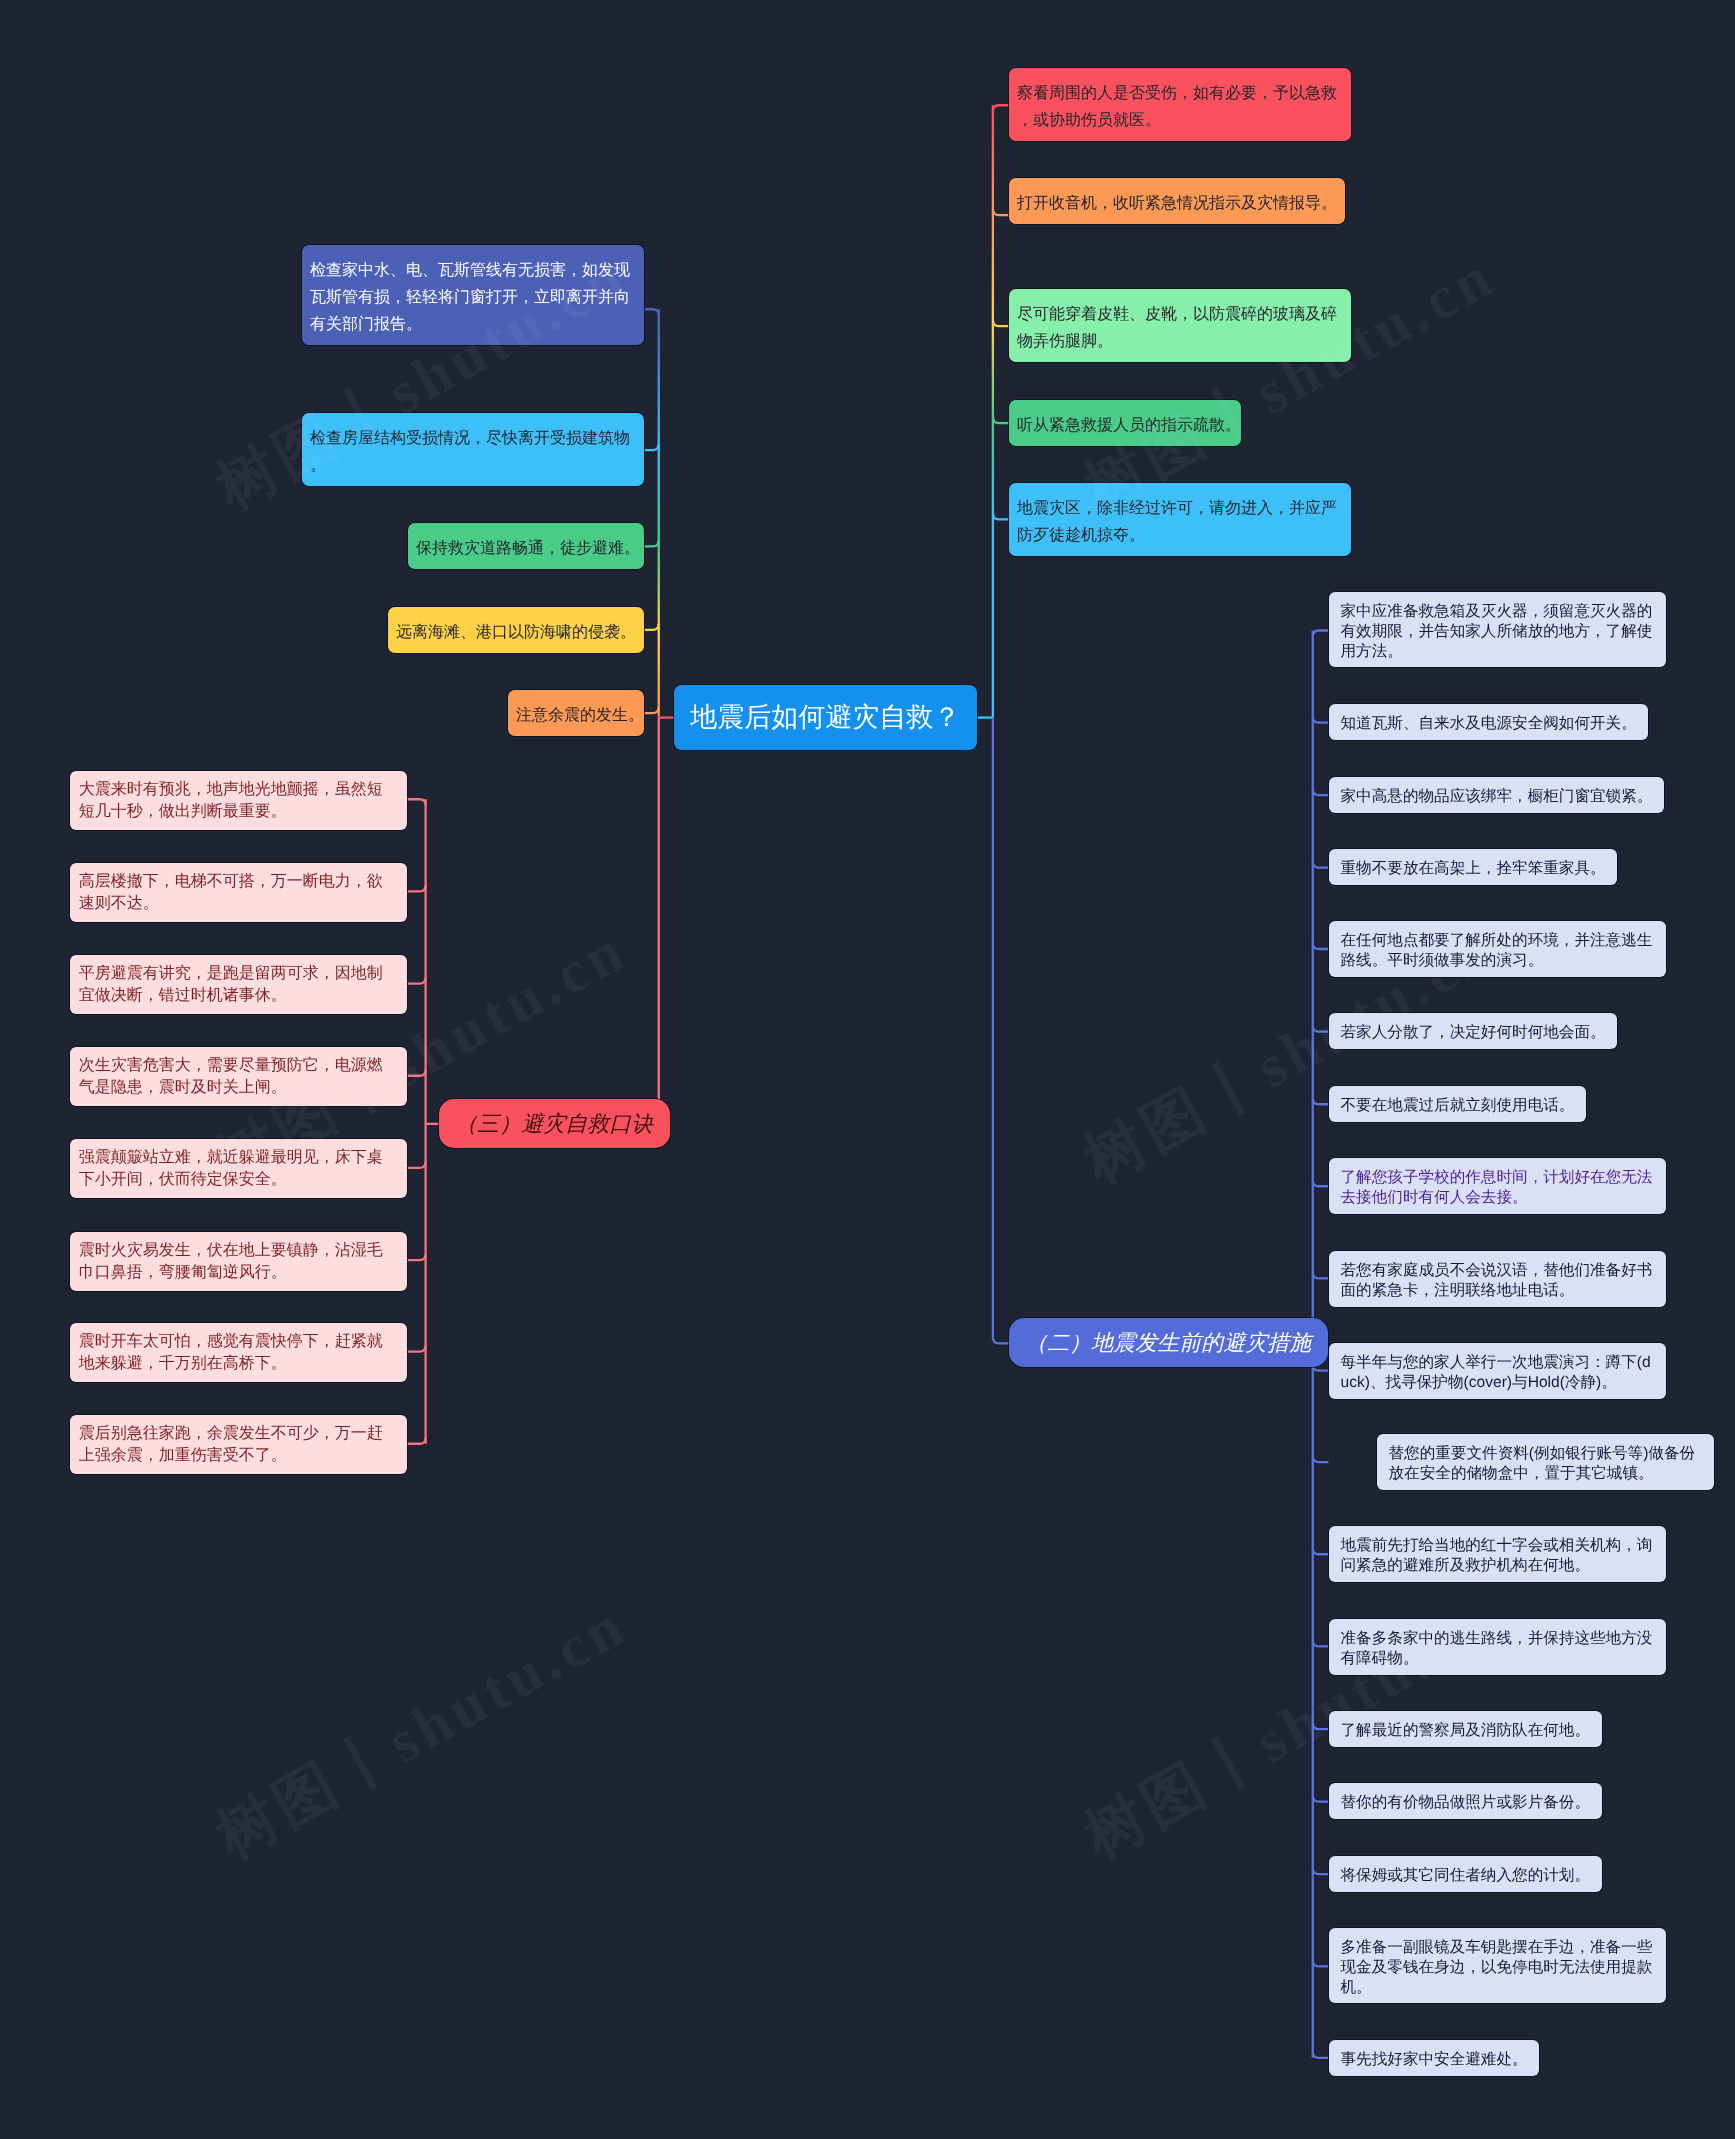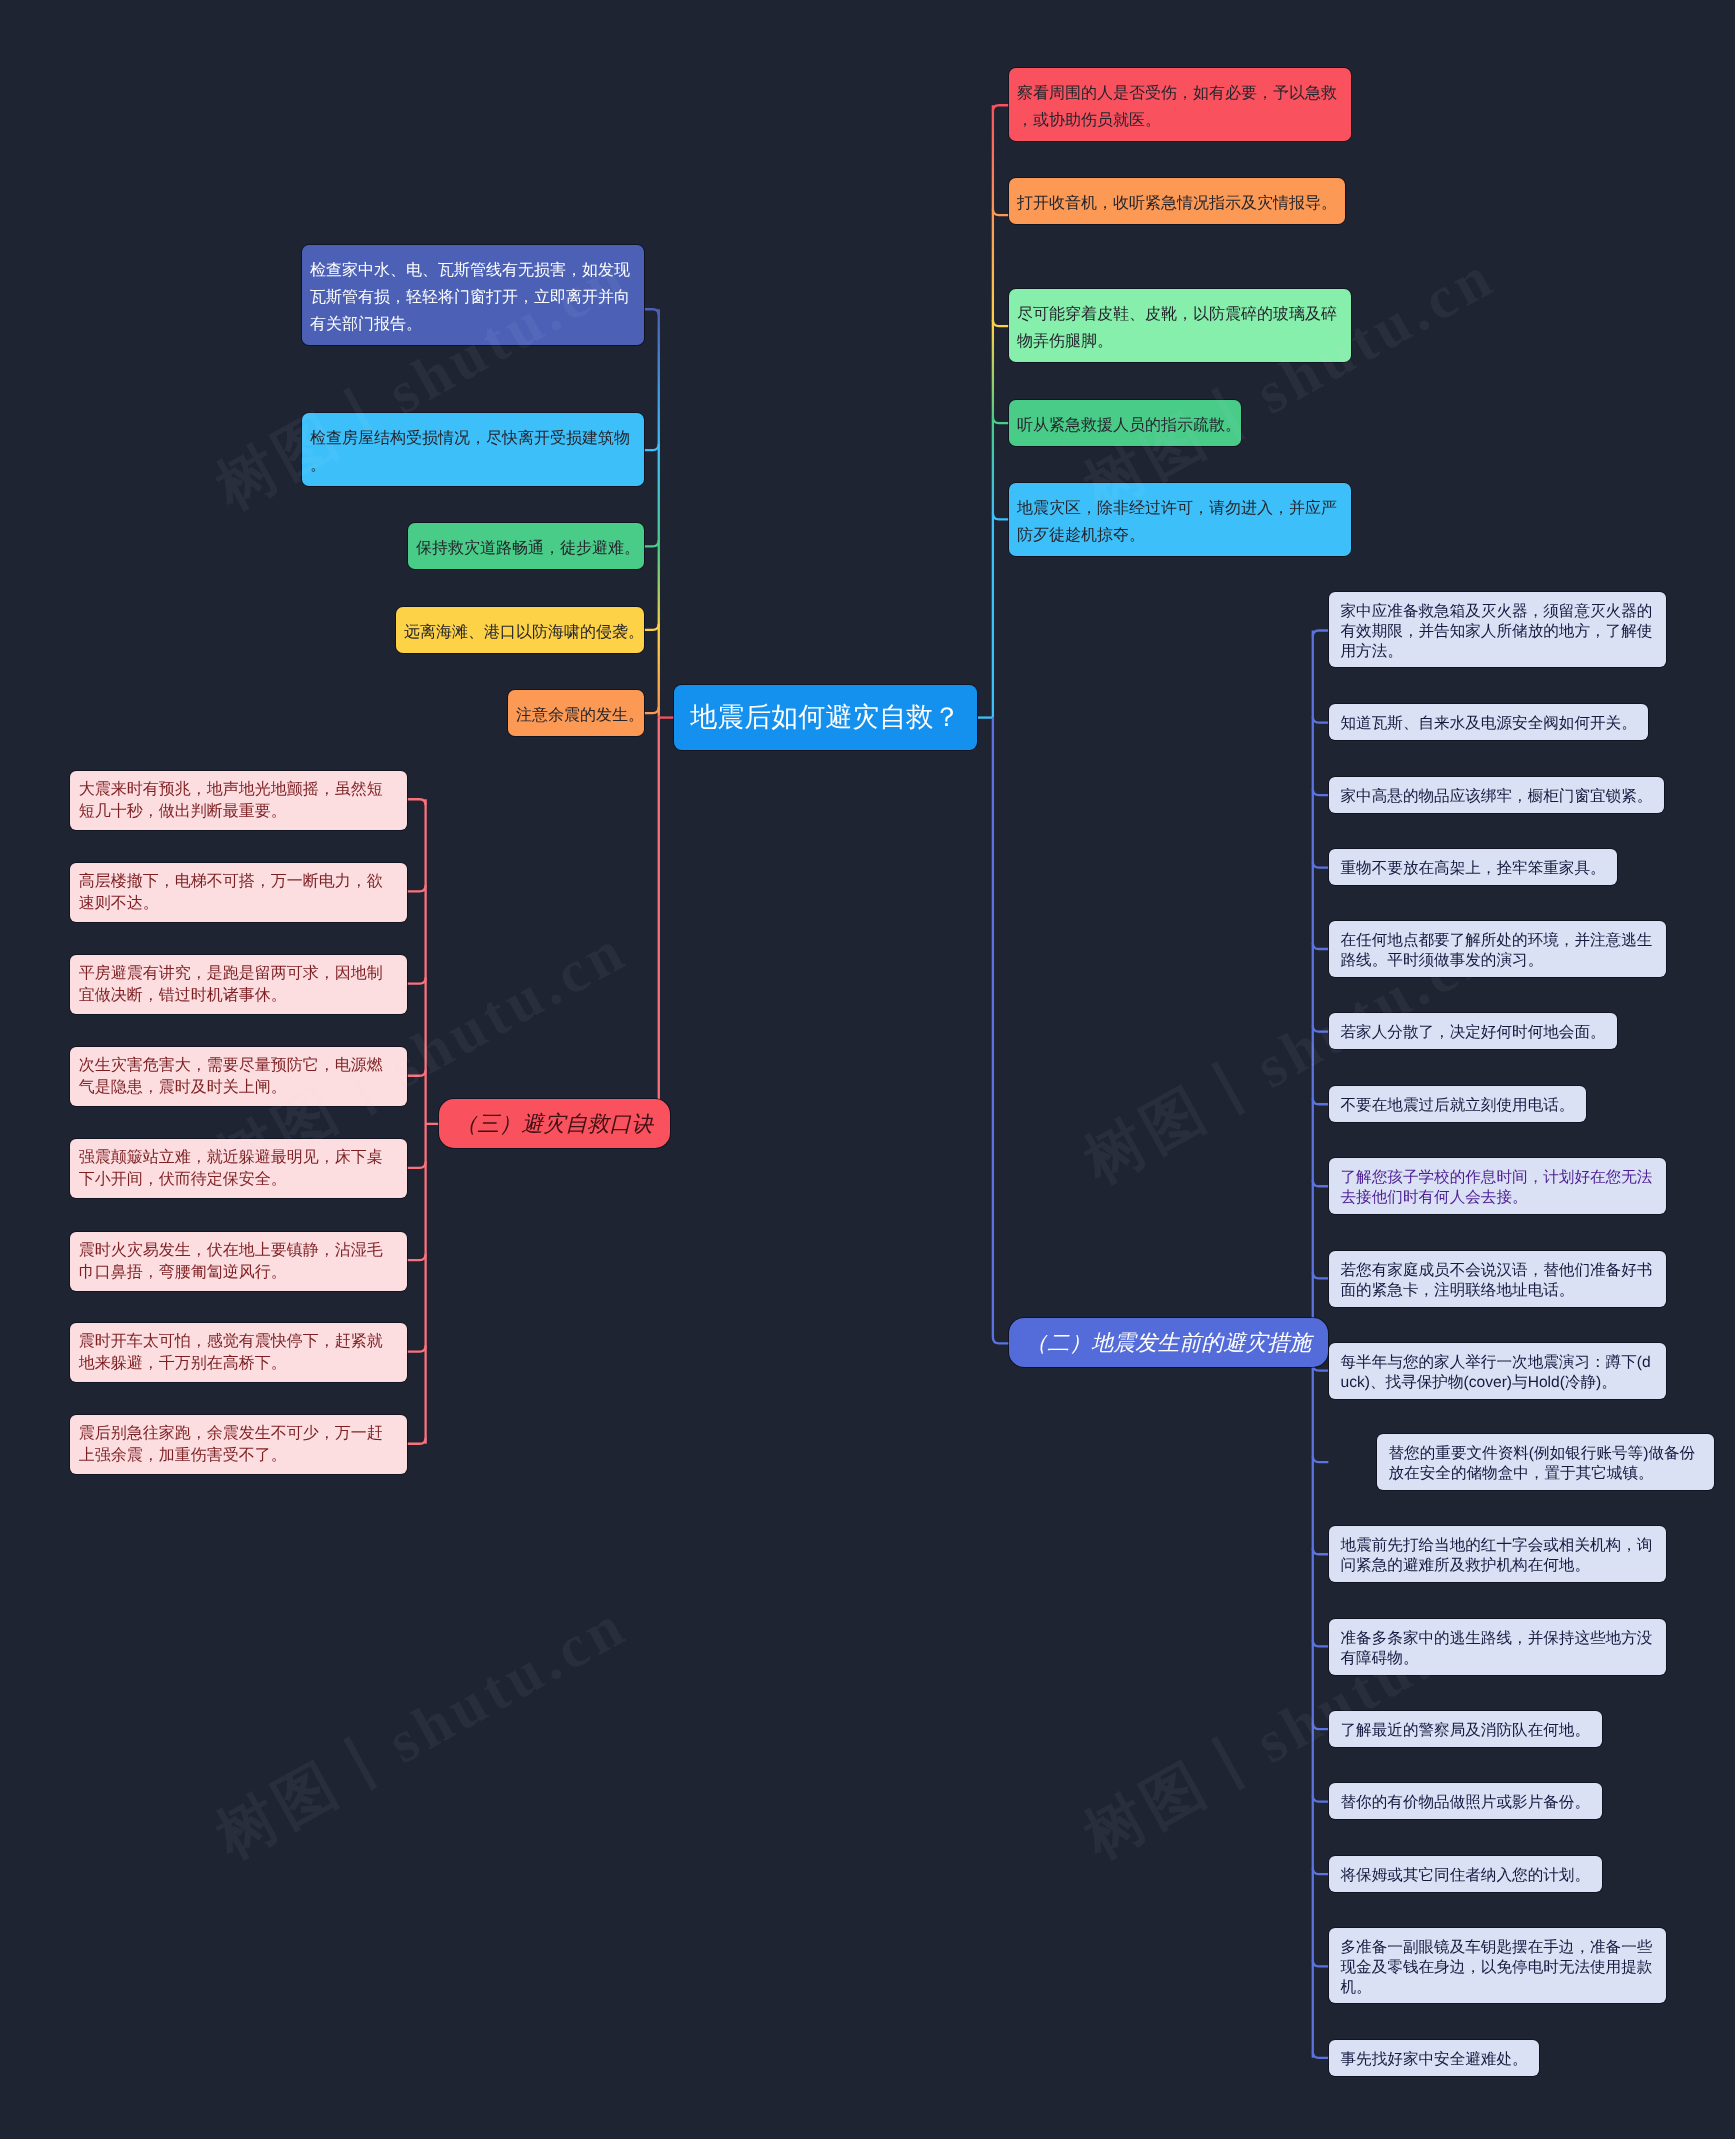--- a/index.html
+++ b/index.html
@@ -109,21 +109,21 @@
 
   <div class="node lvl1" style="left: 1009px; top: 68px; background: rgb(249, 82, 94);">察看周围的人是否受伤，如有必要，予以急救，或协助伤员就医。</div>
   <div class="node lvl1" style="left: 1009px; top: 178px; background: rgb(251, 153, 85);">打开收音机，收听紧急情况指示及灾情报导。</div>
   <div class="node lvl1" style="left: 1009px; top: 289px; background: #86efac;">尽可能穿着皮鞋、皮靴，以防震碎的玻璃及碎物弄伤腿脚。</div>
   <div class="node lvl1" style="left: 1009px; top: 400px; background: rgb(72, 204, 136); padding-right: 0px;">听从紧急救援人员的指示疏散。</div>
   <div class="node lvl1" style="left: 1009px; top: 483px; background: rgb(61, 192, 250);">地震灾区，除非经过许可，请勿进入，并应严防歹徒趁机掠夺。</div>
 
   <div class="node lvl1" style="right: 1091px; top: 245px; background: rgb(76, 97, 182); color: rgb(255, 255, 255);">检查家中水、电、瓦斯管线有无损害，如发现瓦斯管有损，轻轻将门窗打开，立即离开并向有关部门报告。</div>
   <div class="node lvl1" style="right: 1091px; top: 413px; background: rgb(61, 192, 250);">检查房屋结构受损情况，尽快离开受损建筑物。</div>
   <div class="node lvl1" style="right: 1091px; top: 523px; background: rgb(72, 204, 136); padding-right: 4px;">保持救灾道路畅通，徒步避难。</div>
-  <div class="node lvl1" style="right: 1091px; top: 607px; background: rgb(253, 210, 70); padding-right: 0px;">远离海滩、港口以防海啸的侵袭。</div>
+  <div class="node lvl1" style="right: 1091px; top: 607px; background: rgb(253, 210, 70); padding-right: 8px;">远离海滩、港口以防海啸的侵袭。</div>
   <div class="node lvl1" style="right: 1091px; top: 690px; background: rgb(251, 153, 85); padding-right: 0px;">注意余震的发生。</div>
 
   <div class="node btitle" id="btitle-2" style="left: 439px; top: 1099px; background: rgb(249, 82, 94); color: rgb(61, 16, 20);">（三）避灾自救口诀</div>
   <div class="node leaf pinkleaf" style="right: 1328px; background: rgb(252, 221, 224); color: rgb(125, 31, 34); top: 771px;">大震来时有预兆，地声地光地颤摇，虽然短短几十秒，做出判断最重要。</div>
   <div class="node leaf pinkleaf" style="right: 1328px; background: rgb(252, 221, 224); color: rgb(125, 31, 34); top: 863px;">高层楼撤下，电梯不可搭，万一断电力，欲速则不达。</div>
   <div class="node leaf pinkleaf" style="right: 1328px; background: rgb(252, 221, 224); color: rgb(125, 31, 34); top: 955px;">平房避震有讲究，是跑是留两可求，因地制宜做决断，错过时机诸事休。</div>
   <div class="node leaf pinkleaf" style="right: 1328px; background: rgb(252, 221, 224); color: rgb(125, 31, 34); top: 1047px;">次生灾害危害大，需要尽量预防它，电源燃气是隐患，震时及时关上闸。</div>
   <div class="node leaf pinkleaf" style="right: 1328px; background: rgb(252, 221, 224); color: rgb(125, 31, 34); top: 1139px;">强震颠簸站立难，就近躲避最明见，床下桌下小开间，伏而待定保安全。</div>
   <div class="node leaf pinkleaf" style="right: 1328px; background: rgb(252, 221, 224); color: rgb(125, 31, 34); top: 1232px;">震时火灾易发生，伏在地上要镇静，沾湿毛巾口鼻捂，弯腰匍匐逆风行。</div>
   <div class="node leaf pinkleaf" style="right: 1328px; background: rgb(252, 221, 224); color: rgb(125, 31, 34); top: 1323px;">震时开车太可怕，感觉有震快停下，赶紧就地来躲避，千万别在高桥下。</div>

